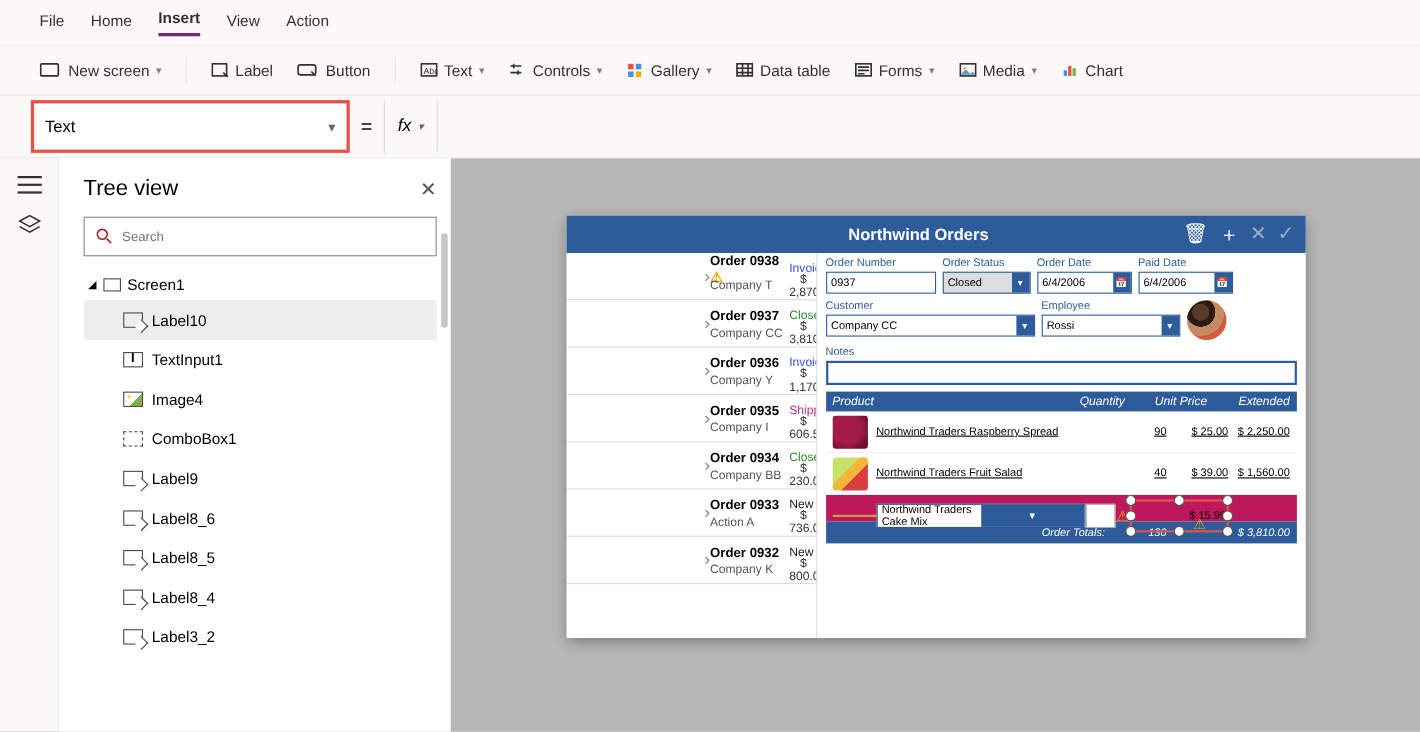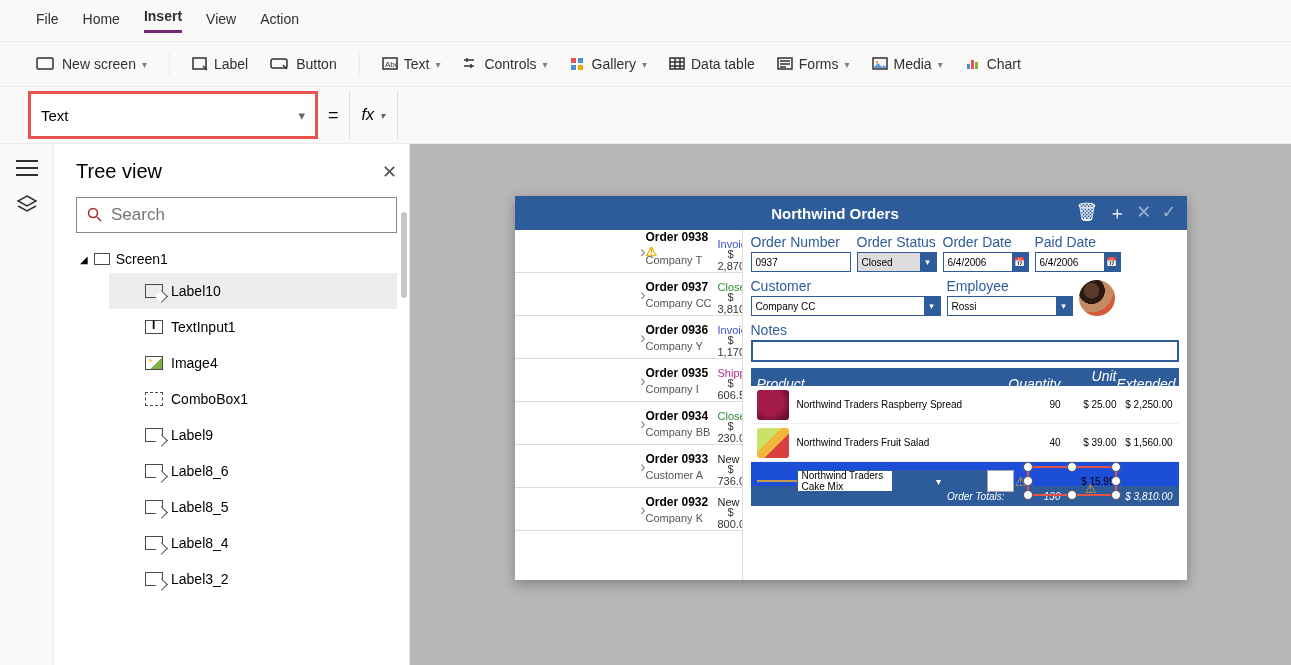--- a/index.html
+++ b/index.html
@@ -35,24 +35,24 @@
 .left-rail { width: 54px; border-right: 1px solid #edebe9; display: flex; flex-direction: column; align-items: center; padding-top: 16px; gap: 18px; }
 .rail-btn { width: 22px; height: 16px; display: flex; flex-direction: column; justify-content: space-between; cursor: pointer; }
 .rail-btn span { height: 2px; background: #323130; }
 .rail-icon { font-size: 18px; }
 
 .tree-panel { width: 356px; border-right: 1px solid #edebe9; background: #fff; padding: 16px 12px 0 22px; overflow: hidden; position: relative; }
 .tree-head { display: flex; align-items: center; justify-content: space-between; margin-bottom: 14px; gap: 36px; }
 .tree-head h3 { font-size: 20px; font-weight: 400; }
 .tree-head .close { font-size: 18px; cursor: pointer; color: #555; }
 .search { display: flex; align-items: center; gap: 8px; border: 1px solid #8a8886; height: 36px; padding: 0 10px; margin-bottom: 12px; }
-.search input { border: none; outline: none; flex: 1; font-size: 17px; }
+.search input { border: none; outline: none; flex: 1; font-size: 12px; }
 .tree-list { font-size: 14px; }
 .tree-root { display: flex; align-items: center; gap: 6px; padding: 6px 4px; }
-.tree-node { display: flex; align-items: center; gap: 8px; padding: 10px 4px 10px 36px; cursor: pointer; margin-left: 33px; }
+.tree-node { display: flex; align-items: center; gap: 8px; padding: 10px 4px 10px 36px; cursor: pointer; }
 .tree-node.sel { background: #ededed; }
 .node-ico { width: 18px; height: 14px; display: inline-block; border: 1.5px solid #4a4a4a; position: relative; }
 .node-ico.label::after { content: ""; position: absolute; right: -4px; bottom: -4px; width: 8px; height: 8px; border-top: 1.5px solid #4a4a4a; border-right: 1.5px solid #4a4a4a; background: #fff; transform: rotate(45deg); }
 .node-ico.image { background: linear-gradient(135deg, #fff 60%, #7cb342 60%); }
 .node-ico.image::before { content: ""; position: absolute; left: 3px; top: 2px; width: 3px; height: 3px; background: #fdd835; border-radius: 50%; }
 .node-ico.text::after { content: "I"; position: absolute; left: 6px; top: -3px; font-size: 12px; font-weight: bold; }
 .node-ico.combo { border-style: dashed; }
 .node-ico.screen { width: 16px; height: 12px; }
 .scrollthumb { position: absolute; right: 2px; top: 68px; width: 6px; height: 86px; background: #c8c6c4; border-radius: 3px; }
 
@@ -75,38 +75,38 @@
 .st-invoiced { color: #3b4ecc; }
 .st-closed { color: #2e8b2e; }
 .st-shipped { color: #b0308c; }
 .st-new { color: #222; }
 .warn { color: #f2a900; font-size: 13px; }
 
 
 .detail { flex: 1; padding: 4px 8px 0 8px; display: flex; flex-direction: column; }
 .det-row { display: flex; gap: 6px; margin-bottom: 6px; }
 .det-field { display: flex; flex-direction: column; gap: 2px; }
-.det-field label { font-size: 14px; color: #2e5c9a; }
+.det-field label { font-size: 10px; color: #2e5c9a; }
 .det-input { border: 1px solid #2e5c9a; height: 20px; padding: 0 4px; font-size: 10px; display: flex; align-items: center; justify-content: space-between; }
 .det-dd { background: #2e5c9a; color: #fff; width: 16px; height: 100%; display: flex; align-items: center; justify-content: center; font-size: 9px; margin-right: -4px; }
 .det-notes { border: 2px solid #2e5c9a; height: 22px; }
 .avatar { width: 36px; height: 36px; border-radius: 50%; background: radial-gradient(circle at 35% 30%, #5b3a29 22%, #2b1a12 23%, #2b1a12 38%, #c28b63 39%, #c28b63 62%, #d65a3a 63%); align-self: flex-end; }
 
 
-.line-head { background: #2e5c9a; color: #fff; display: grid; grid-template-columns: 1fr 56px 56px 56px; height: 18px; align-items: center; padding: 0 6px; font-size: 14px; font-style: italic; }
+.line-head { background: #2e5c9a; color: #fff; display: grid; grid-template-columns: 1fr 56px 56px 56px; height: 18px; align-items: center; padding: 0 6px; font-size: 11px; font-style: italic; gap: 19px; }
 .line-head .r { text-align: right; }
-.line-row { display: grid; grid-template-columns: 40px 1fr 56px 56px 56px; align-items: center; height: 38px; border-bottom: 1px solid #eee; padding: 0 6px; font-size: 10px; }
+.line-row { display: grid; grid-template-columns: 40px 1fr 56px 56px 56px; align-items: center; height: 38px; border-bottom: 1px solid #eee; padding: 0 6px; font-size: 10px; text-decoration: underline; }
 .line-row .thumb { width: 32px; height: 30px; border-radius: 3px; }
 .thumb.raspberry { background: radial-gradient(circle at 40% 40%, #a31b47 50%, #6d0f2d 80%); }
 .thumb.salad { background: linear-gradient(135deg, #c9e265 40%, #f2b63a 40% 60%, #da3f3f 60%); }
 .thumb.cake { background: linear-gradient(#f5e9c8 55%, #d9a85a 55%); border: 1px solid #c99a4d; }
 .line-row .r { text-align: right; }
 
 
-.new-line { display: grid; grid-template-columns: 40px 1fr 40px 90px 56px; align-items: center; padding: 4px 6px; background: #1d4ed8; position: relative; height: 24px; }
+.new-line { display: grid; grid-template-columns: 40px 1fr 40px 90px 56px; align-items: center; padding: 4px 6px; background: #be185d; position: relative; height: 24px; }
 .combo-box { display: flex; align-items: center; border: 1px solid #2e5c9a; height: 22px; background: #fff; }
 .combo-box span { flex: 1; padding: 0 4px; font-size: 10px; }
 .combo-box .cb-dd { background: #2e5c9a; color: #fff; width: 18px; height: 100%; display: flex; align-items: center; justify-content: center; font-size: 10px; }
 .qty-box { border: 1px solid #aaa; height: 22px; background: #fff; width: 32px; }
 
 .sel-wrap { position: relative; border: 2px solid #e8524b; height: 30px; display: flex; align-items: center; justify-content: flex-end; font-size: 10px; }
 .handle { position: absolute; width: 10px; height: 10px; background: #fff; border: 1.5px solid #555; border-radius: 50%; }
 .h-tl { top: -6px; left: -6px; } .h-tr { top: -6px; right: -6px; }
 .h-bl { bottom: -6px; left: -6px; } .h-br { bottom: -6px; right: -6px; }
 .h-tm { top: -6px; left: 50%; margin-left: -5px; } .h-bm { bottom: -6px; left: 50%; margin-left: -5px; }
@@ -345,21 +345,21 @@
     <span class="oid">Order 0934</span>
     <span class="status st-closed">Closed</span>
     <span class="chev-r">›</span>
     <span class="company">Company BB</span>
     <span class="amount">$ 230.00</span>
             </div>
             <div class="order-item">
     <span class="oid">Order 0933</span>
     <span class="status st-new">New</span>
     <span class="chev-r">›</span>
-    <span class="company">Customer A</span>
+    <span class="company">Action A</span>
     <span class="amount">$ 736.00</span>
             </div>
             <div class="order-item">
     <span class="oid">Order 0932</span>
     <span class="status st-new">New</span>
     <span class="chev-r">›</span>
     <span class="company">Company K</span>
     <span class="amount">$ 800.00</span>
             </div>
           </div>

